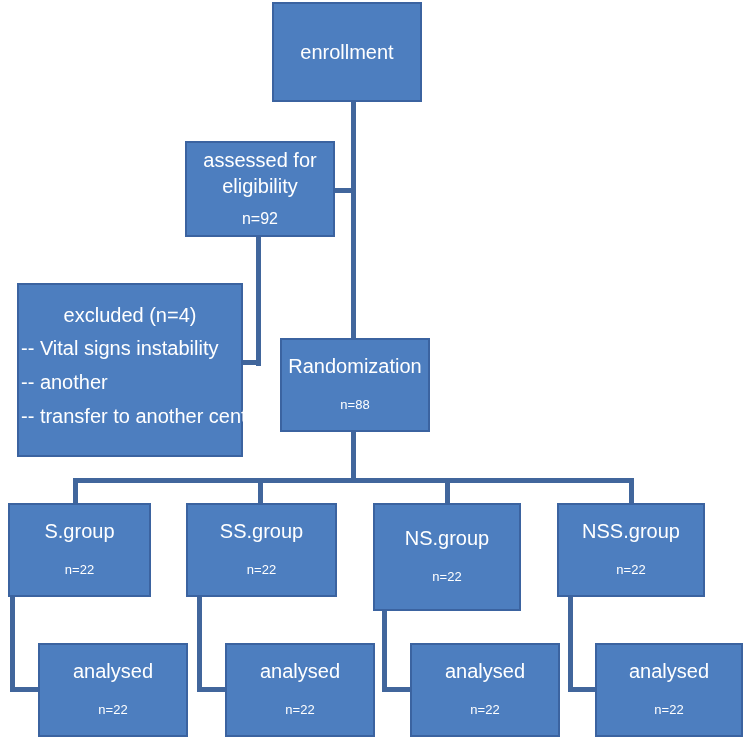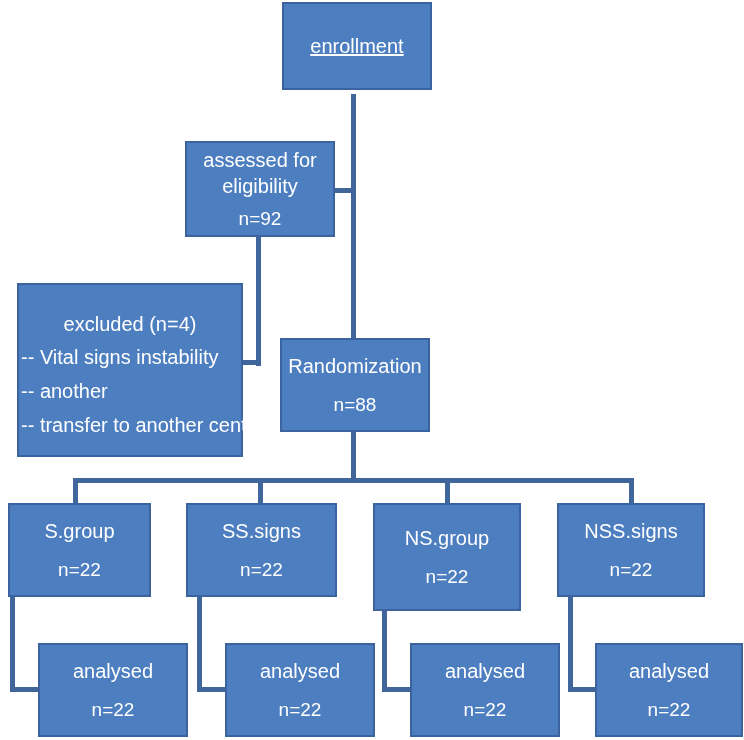--- a/index.html
+++ b/index.html
@@ -24,30 +24,30 @@
     box-sizing:border-box;
     color:var(--text);
     display:flex;
     flex-direction:column;
     align-items:center;
     justify-content:center;
     text-align:center;
     font-size:20px;
     line-height:26px;
   }
-  .node .count{margin-top:13px;font-size:19px;}
-  .node .sub{margin-top:7px;font-size:19px;}
+  .node .count{margin-top:13px;font-size:13px;}
+  .node .sub{margin-top:7px;font-size:16px;}
   .conn{position:absolute;background:var(--connector);}
   
-  .b-enrollment{left:282px;top:2px;width:150px;height:88px;text-decoration:underline;}
+  .b-enrollment{left:272px;top:2px;width:150px;height:100px;}
   .b-assessed{left:185px;top:141px;width:150px;height:96px;}
   .b-excluded{
     left:17px;top:283px;width:226px;height:174px;
     justify-content:flex-start;align-items:stretch;
-    text-align:left;padding:26px 2px 0 2px;
+    text-align:left;padding:17px 2px 0 2px;
   }
   .b-excluded .ex-title{text-align:center;margin-bottom:3px;}
   .b-excluded .ex-item{line-height:34px;font-size:20px;white-space:nowrap;}
   .b-randomization{left:280px;top:338px;width:150px;height:94px;}
   .b-group-1{left:8px;top:503px;width:143px;height:94px;align-items:center;}
   .b-group-2{left:186px;top:503px;width:151px;height:94px;}
   .b-group-3{left:373px;top:503px;width:148px;height:108px;}
   .b-group-4{left:557px;top:503px;width:148px;height:94px;}
   .b-analysed-1{left:38px;top:643px;width:150px;height:94px;}
   .b-analysed-2{left:225px;top:643px;width:150px;height:94px;}
@@ -117,29 +117,29 @@
   <div class="node b-randomization">
     <div>Randomization</div>
     <div class="count">n=88</div>
   </div>
 
   <div class="node b-group-1">
     <div>S.group</div>
     <div class="count">n=22</div>
   </div>
   <div class="node b-group-2">
-    <div>SS.signs</div>
+    <div>SS.group</div>
     <div class="count">n=22</div>
   </div>
   <div class="node b-group-3">
     <div>NS.group</div>
     <div class="count">n=22</div>
   </div>
   <div class="node b-group-4">
-    <div>NSS.signs</div>
+    <div>NSS.group</div>
     <div class="count">n=22</div>
   </div>
 
   <div class="node b-analysed-1">
     <div>analysed</div>
     <div class="count">n=22</div>
   </div>
   <div class="node b-analysed-2">
     <div>analysed</div>
     <div class="count">n=22</div>

